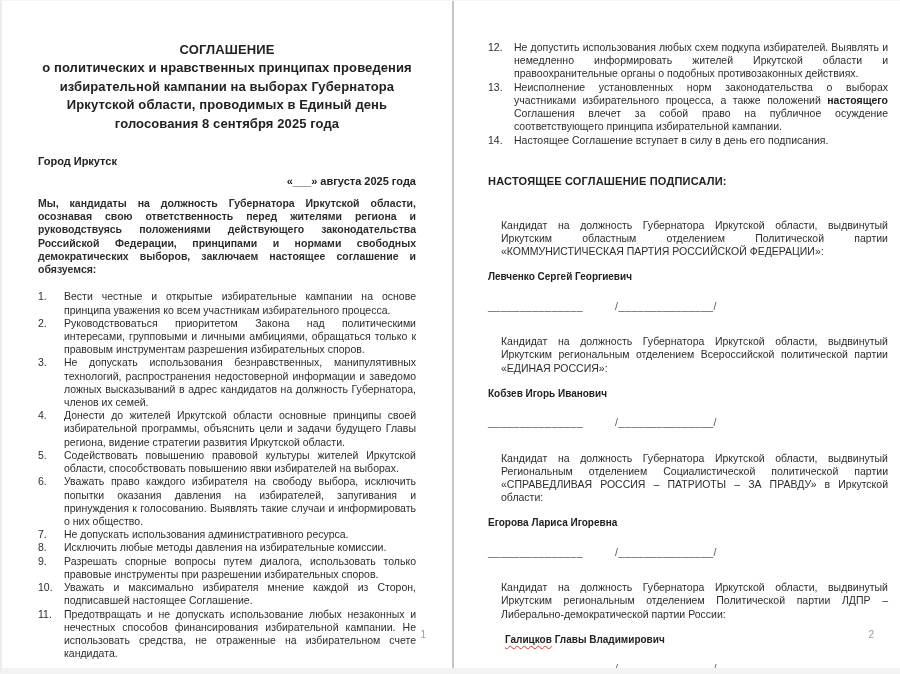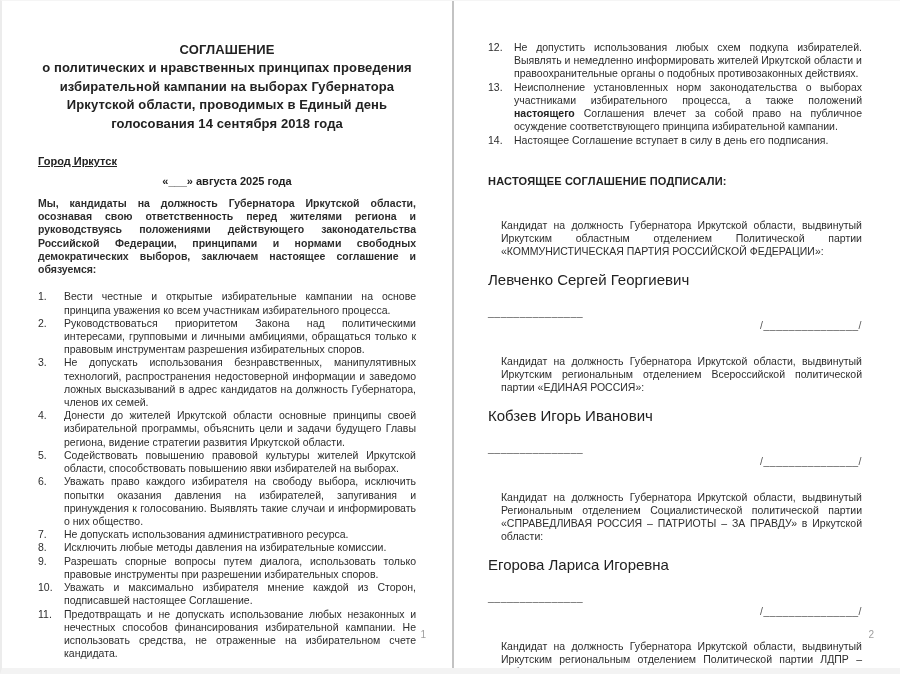--- a/index.html
+++ b/index.html
@@ -22,40 +22,39 @@
   .page{
     position:relative;
     box-sizing:border-box;
     height:100%;
     overflow:hidden;
     font-size:10.5px;
     line-height:1.26;
   }
   .page-left{ width:450px; padding:40px 36px 0 36px; }
   .divider{ width:2px; background:#c3c3c3; height:100%; }
-  .page-right{ flex:1; padding:40px 38px 0 34px; }
+  .page-right{ flex:1; padding:40px 12px 0 34px; }
 
   .doc-title{
     text-align:center;
     font-weight:700;
     font-size:13px;
     line-height:1.42;
     color:#222;
     letter-spacing:.1px;
   }
   .city-line{
     margin-top:22px;
     font-weight:700;
     font-size:11px;
     color:#222;
-    text-decoration:underline;
   }
   .date-line{
     margin-top:6px;
-    text-align:center;
+    text-align:right;
     font-weight:700;
     font-size:11px;
     color:#222;
   }
   .preamble{
     margin-top:8px;
     text-align:justify;
     font-weight:bold;
   }
   .num-list{ margin-top:14px; }
@@ -79,56 +78,55 @@
     letter-spacing:.2px;
   }
   .party{
     margin-top:22px;
     text-align:justify;
     margin-left:13px;
   }
   .party.first{ margin-top:30px; }
   .cand-name{
     margin-top:13px;
-    font-weight:400;
-    font-size:15px;
+    font-weight:700;
+    font-size:10px;
     color:#222;
   }
   .spell{
     text-decoration:underline wavy #cc3a2e;
     text-decoration-thickness:1px;
     text-underline-offset:2px;
     margin-left:17px;
   }
   .sig{
     margin-top:16px;
     display:flex;
     color:#555;
     letter-spacing:.5px;
-    flex-direction:column;
-  }
-  .sig .stamp{ margin-left:84px;text-align:right; }
+  }
+  .sig .stamp{ margin-left:32px;text-align:right; }
 
   .page-number{
     position:absolute;
     bottom:26px;
     right:26px;
     font-size:10px;
     color:#9e9e9e;
   }
 </style>
 </head>
 <body>
 
 <div class="spread">
 
   <div class="page page-left">
     <div class="doc-title">
       <div>СОГЛАШЕНИЕ</div>
-      <div>о политических и нравственных принципах проведения избирательной кампании на выборах Губернатора Иркутской области, проводимых в Единый день голосования 14 сентября 2018 года</div>
+      <div>о политических и нравственных принципах проведения избирательной кампании на выборах Губернатора Иркутской области, проводимых в Единый день голосования 8 сентября 2025 года</div>
     </div>
 
     <div class="city-line">Город Иркутск</div>
     <div class="date-line">«___» августа 2025 года</div>
 
     <div class="preamble">Мы, кандидаты на должность Губернатора Иркутской области, осознавая свою ответственность перед жителями региона и руководствуясь положениями действующего законодательства Российской Федерации, принципами и нормами свободных демократических выборов, заключаем настоящее соглашение и обязуемся:</div>
 
     <div class="num-list">
       <div class="item">
         <span class="num">1.</span>

